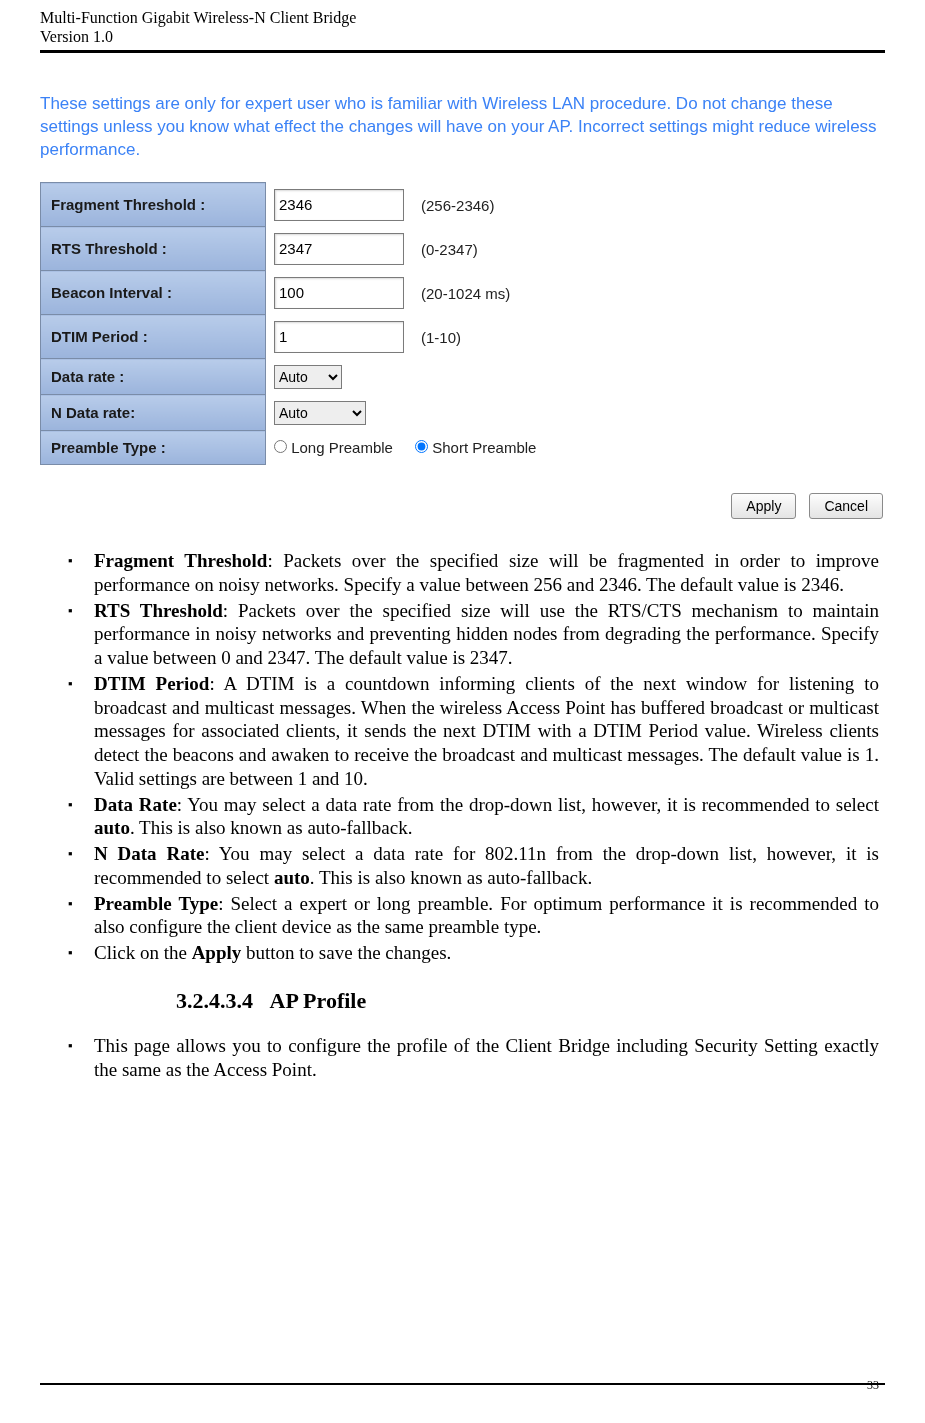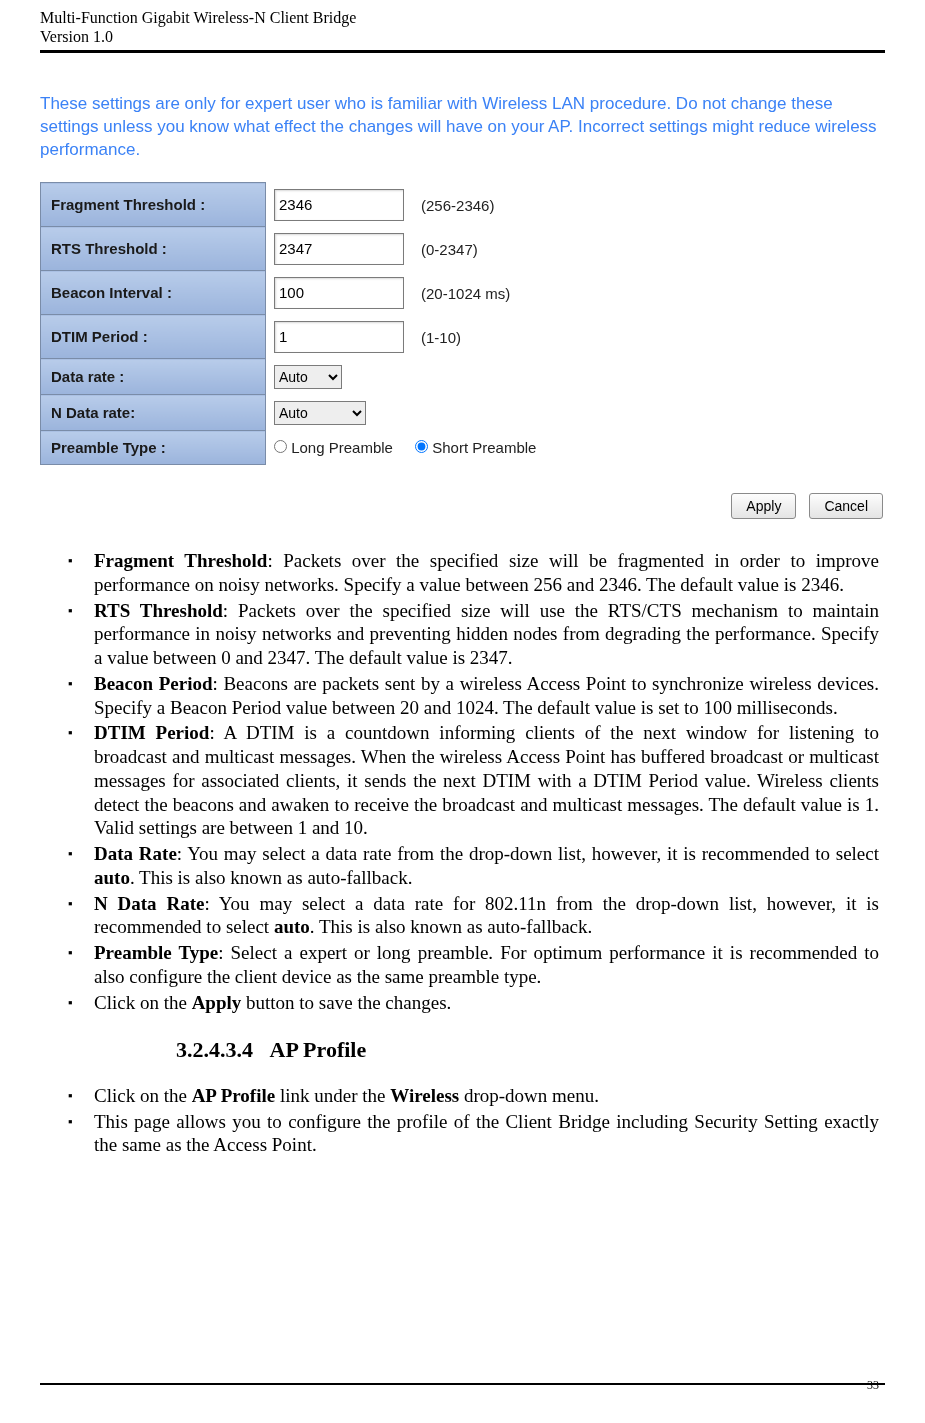--- a/index.html
+++ b/index.html
@@ -217,23 +217,20 @@
 
 <div class="content">
   <ul class="bullets">
     <li>
       <span class="b">Fragment Threshold</span><span>: Packets over the specified size will be fragmented in order to improve performance on noisy networks. Specify a value between 256 and 2346. The default value is 2346.</span>
     </li>
     <li>
       <span class="b">RTS Threshold</span><span>: Packets over the specified size will use the RTS/CTS mechanism to maintain performance in noisy networks and preventing hidden nodes from degrading the performance. Specify a value between 0 and 2347. The default value is 2347.</span>
     </li>
     <li>
-      <span class="b">Beacon Period</span><span>: Beacons are packets sent by a wireless Access Point to synchronize wireless devices. Specify a Beacon Period value between 20 and 1024. The default value is set to 100 milliseconds.</span>
-    </li>
-    <li>
       <span class="b">DTIM Period</span><span>: A DTIM is a countdown informing clients of the next window for listening to broadcast and multicast messages. When the wireless Access Point has buffered broadcast or multicast messages for associated clients, it sends the next DTIM with a DTIM Period value. Wireless clients detect the beacons and awaken to receive the broadcast and multicast messages. The default value is 1. Valid settings are between 1 and 10.</span>
     </li>
     <li>
       <span class="b">Data Rate</span><span>: You may select a data rate from the drop-down list, however, it is recommended to select </span><span class="b">auto</span><span>. This is also known as auto-fallback.</span>
     </li>
     <li>
       <span class="b">N Data Rate</span><span>: You may select a data rate for 802.11n from the drop-down list, however, it is recommended to select </span><span class="b">auto</span><span>. This is also known as auto-fallback.</span>
     </li>
     <li>
       <span class="b">Preamble Type</span><span>: Select a expert or long preamble. For optimum performance it is recommended to also configure the client device as the same preamble type.</span>
@@ -241,21 +238,18 @@
     <li>
       <span>Click on the </span><span class="b">Apply</span><span> button to save the changes.</span>
     </li>
   </ul>
 
   <div class="section-heading">
     <span>3.2.4.3.4</span>&nbsp;&nbsp;&nbsp;<span>AP Profile</span>
   </div>
 
   <ul class="bullets">
-    <li>
-      <span>Click on the </span><span class="b">AP Profile</span><span> link under the </span><span class="b">Wireless</span><span> drop-down menu.</span>
-    </li>
     <li>This page allows you to configure the profile of the Client Bridge including Security Setting exactly the same as the Access Point.</li>
   </ul>
 </div>
 
 <hr class="footer-rule">
 <div class="page-num">33</div>
 
 </body></html>

